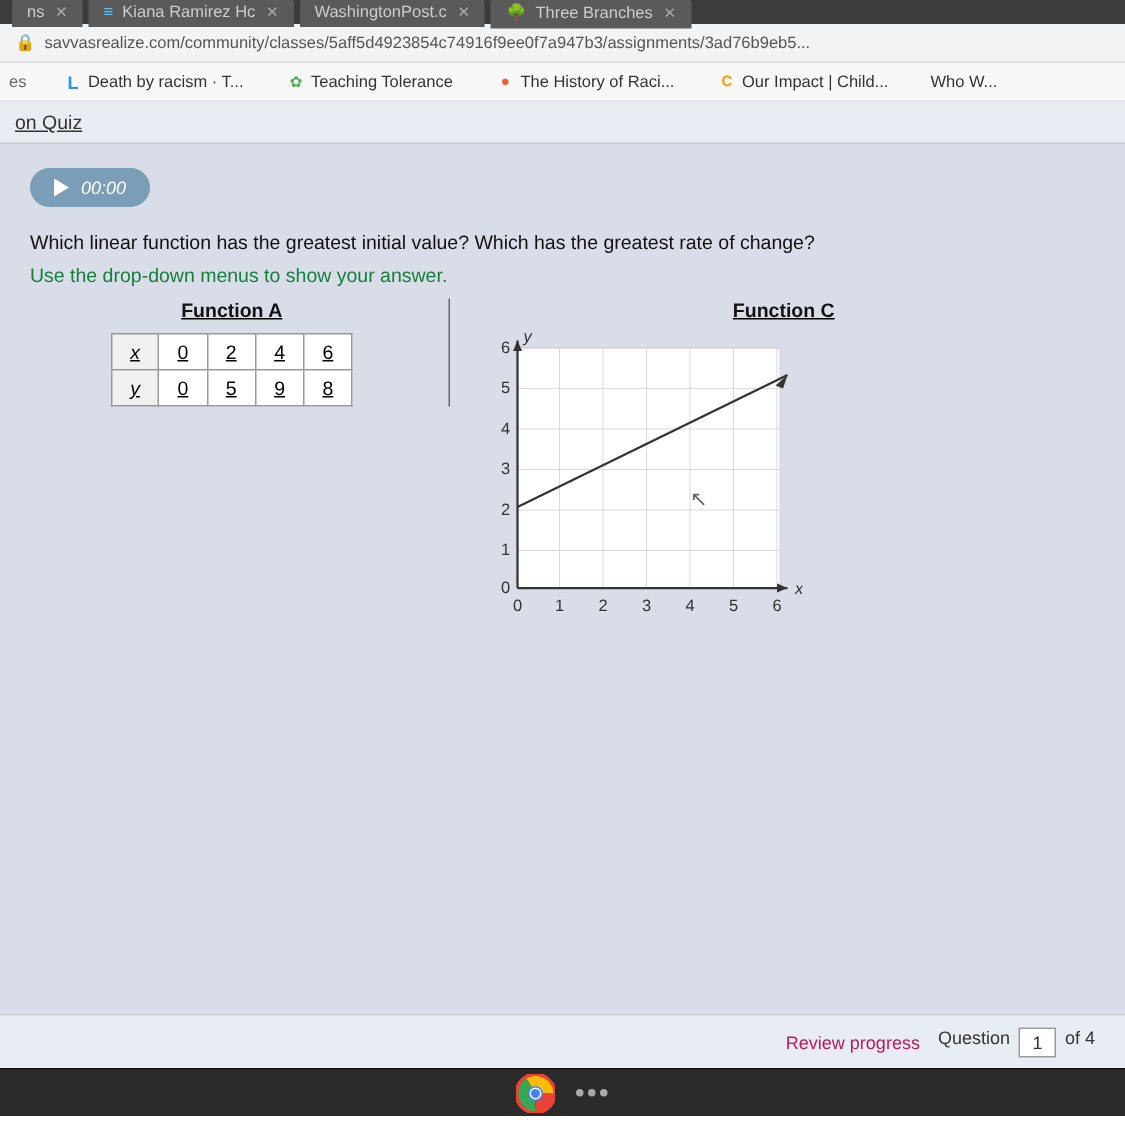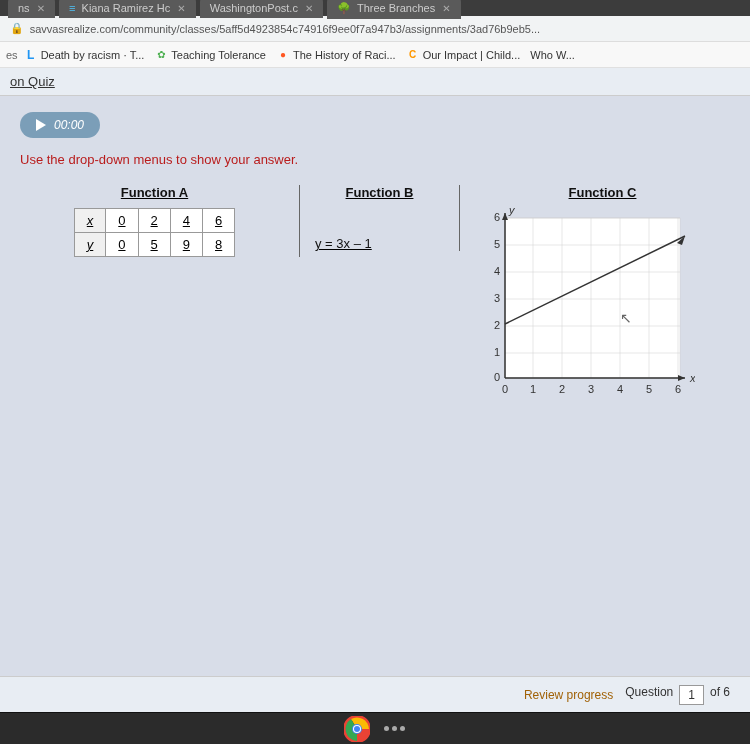--- a/index.html
+++ b/index.html
@@ -53,21 +53,21 @@
       color: #666;
     }
 
     
     .bookmarks-bar {
       background: #f8f8f8;
       height: 26px;
       display: flex;
       align-items: center;
       padding: 0 6px;
-      gap: 2px;
+      gap: 20px;
       border-bottom: 1px solid #e0e0e0;
       font-size: 11px;
       color: #333;
       overflow: hidden;
     }
     .bookmark-item {
       display: flex;
       align-items: center;
       gap: 3px;
       white-space: nowrap;
@@ -125,22 +125,22 @@
 
     
     .question-text {
       font-size: 13px;
       color: #111;
       margin-bottom: 4px;
       line-height: 1.5;
     }
     .instruction-text {
       font-size: 13px;
-      color: #b91c1c;
-      margin-bottom: 18px;
+      color: #15803d;
+      margin-bottom: 8px;
     }
 
     
     .functions-container {
       display: flex;
       gap: 0;
       align-items: flex-start;
       text-decoration: underline;
     }
 
@@ -207,21 +207,21 @@
       height: 36px;
       display: flex;
       align-items: center;
       justify-content: flex-end;
       padding: 0 20px;
       gap: 12px;
       border-top: 1px solid #ccc;
     }
     .review-progress-btn {
       font-size: 12px;
-      color: #a16207;
+      color: #be185d;
       cursor: pointer;
     }
     .question-indicator {
       display: flex;
       align-items: flex-start;
       gap: 6px;
       font-size: 12px;
       color: #333;
     }
     .question-box {
@@ -308,20 +308,21 @@
 
 <div class="quiz-area">
 
   
   <div class="audio-player">
     <div class="play-btn"></div>
     <span class="time-text">00:00</span>
   </div>
 
   
+  <p class="question-text">Which linear function has the greatest initial value? Which has the greatest rate of change?</p>
   <p class="instruction-text">Use the drop-down menus to show your answer.</p>
 
   
   <div class="functions-container">
 
     <div class="function-a">
       <div class="function-label">Function A</div>
       <table class="data-table">
         <tbody>
             <tr>
@@ -335,24 +336,20 @@
           <td class="row-label">y</td>
           <td>0</td>
           <td>5</td>
           <td>9</td>
           <td>8</td>
         </tr>
       </tbody>
         </table>
     </div>
 
-    <div class="function-b">
-      <div class="function-label">Function B</div>
-      <div class="equation-text">y = 3x – 1</div>
-    </div>
 
     <div class="function-c">
       <div class="function-label">Function C</div>
       <div class="graph-wrapper">
         <svg class="graph-svg" width="220" height="210" viewBox="0 0 220 210">
 
           <rect x="30" y="10" width="175" height="160" fill="#fff" stroke="#ccc" stroke-width="0.5"></rect>
 
           <line x1="30" y1="10" x2="30" y2="170" stroke="#ccc" stroke-width="0.5"></line>
           <line x1="58" y1="10" x2="58" y2="170" stroke="#ccc" stroke-width="0.5"></line>
@@ -404,21 +401,21 @@
 
   </div>
 
 </div>
 
 <div class="bottom-bar">
   <span class="review-progress-btn">Review progress</span>
   <div class="question-indicator">
     <span>Question</span>
     <span class="question-box">1</span>
-    <span>of 6</span>
+    <span>of 4</span>
   </div>
 </div>
 
 <div class="taskbar">
   <div class="taskbar-icon" style="position:relative; width:26px; height:26px;">
     <svg width="26" height="26" viewBox="0 0 26 26">
       <circle cx="13" cy="13" r="12" fill="none" stroke="#ea4335" stroke-width="4"></circle>
       <path d="M13 13 L25 13 A12 12 0 0 0 7 3 Z" fill="#fbbc05"></path>
       <path d="M13 13 L7 3 A12 12 0 0 0 13 25 Z" fill="#34a853"></path>
       <path d="M13 13 L13 25 A12 12 0 0 0 25 13 Z" fill="#ea4335"></path>

